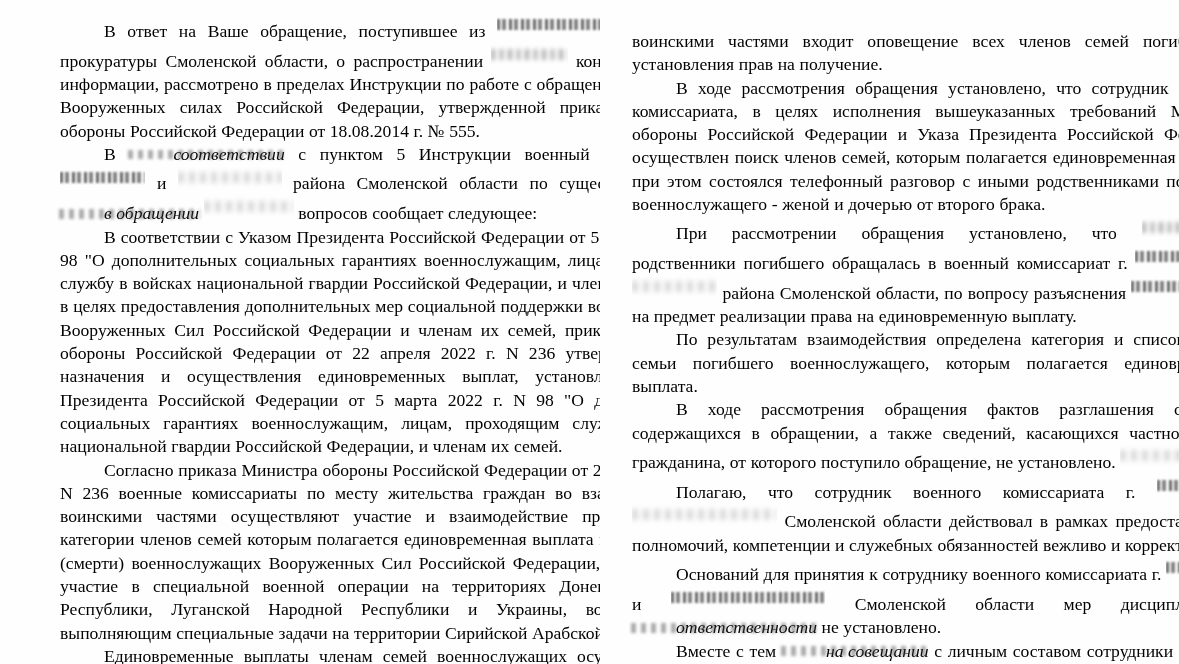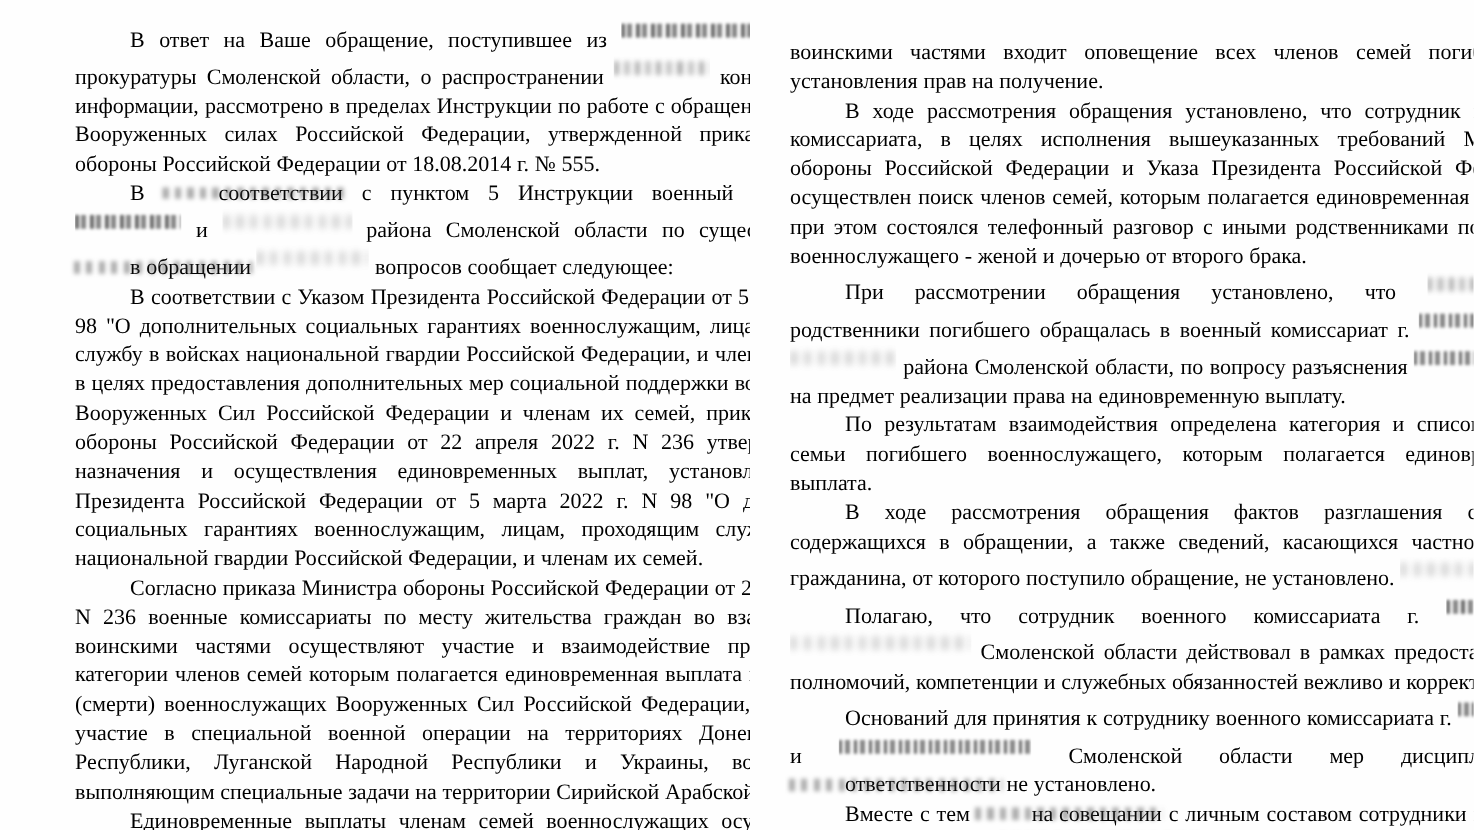--- a/index.html
+++ b/index.html
@@ -140,20 +140,21 @@
         rgba(255,255,255,0) 6px,
         rgba(255,255,255,0) 11px
       );
     filter: blur(2.6px);
     opacity: 0.7;
   }
   
   .smudge {
     position: relative;
     display: inline-block;
+    font-style: italic;
   }
   .smudge::after {
     content: "";
     position: absolute;
     left: -1px;
     right: -1px;
     top: 28%;
     height: 42%;
     background:
       repeating-linear-gradient(

